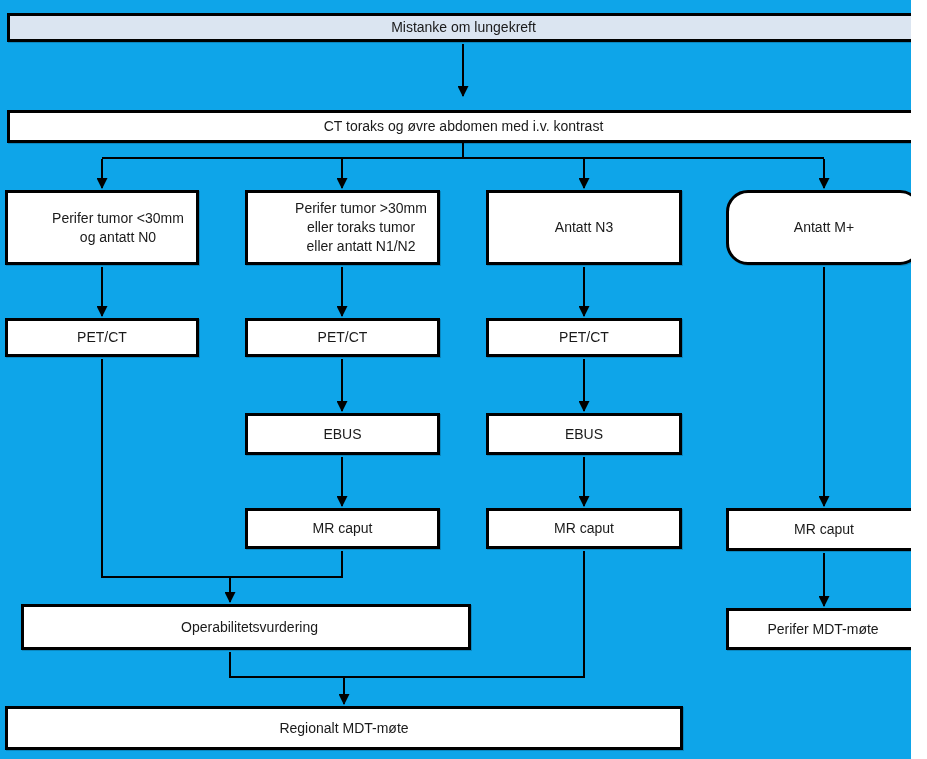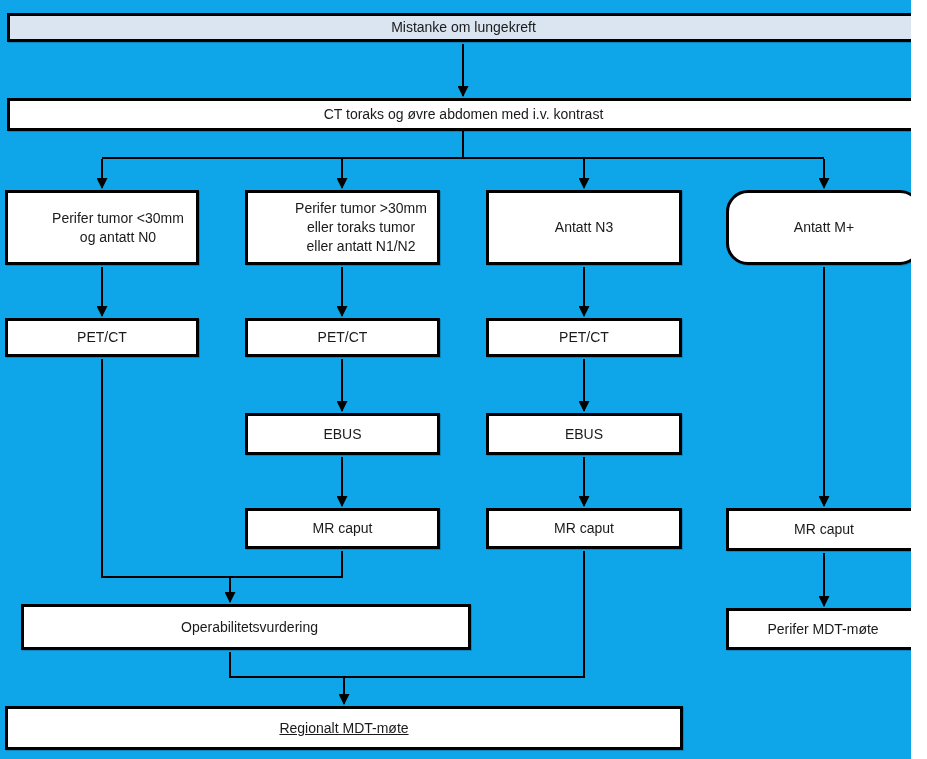--- a/index.html
+++ b/index.html
@@ -73,21 +73,21 @@
       <path d="M824,553 V606" marker-end="url(#ah)"></path>
       <path d="M230,577 V602" marker-end="url(#ah)"></path>
       <path d="M344,677 V704" marker-end="url(#ah)"></path>
     </g>
   </svg>
 
   <div class="node start-node" style="left:7px; top:13px; width:913px; height:29px;">
     <span class="ln">Mistanke om lungekreft</span>
   </div>
 
-  <div class="node" style="left:7px; top:98px; width:913px; height:33px;text-align:center;">
+  <div class="node" style="left:7px; top:110px; width:913px; height:33px;text-align:center;">
     <span class="ln">CT toraks og øvre abdomen med i.v. kontrast</span>
   </div>
 
   <div class="node" style="left:5px; top:190px; width:194px; height:75px;padding-left:32px;">
     <span class="ln">Perifer tumor &lt;30mm</span>
     <span class="ln">og antatt N0</span>
   </div>
 
   <div class="node" style="left:245px; top:190px; width:195px; height:75px;padding-left:37px;">
     <span class="ln">Perifer tumor &gt;30mm</span>
@@ -136,17 +136,17 @@
   </div>
 
   <div class="node" style="left:21px; top:604px; width:450px; height:46px;padding-left:7px;">
     <span class="ln">Operabilitetsvurdering</span>
   </div>
 
   <div class="node" style="left:726px; top:608px; width:194px; height:42px;">
     <span class="ln">Perifer MDT-møte</span>
   </div>
 
-  <div class="node" style="left:5px; top:706px; width:678px; height:44px;text-decoration:underline;">
+  <div class="node" style="left:5px; top:706px; width:678px; height:44px;">
     <span class="ln">Regionalt MDT-møte</span>
   </div>
 
 </div>
 
 </body></html>

